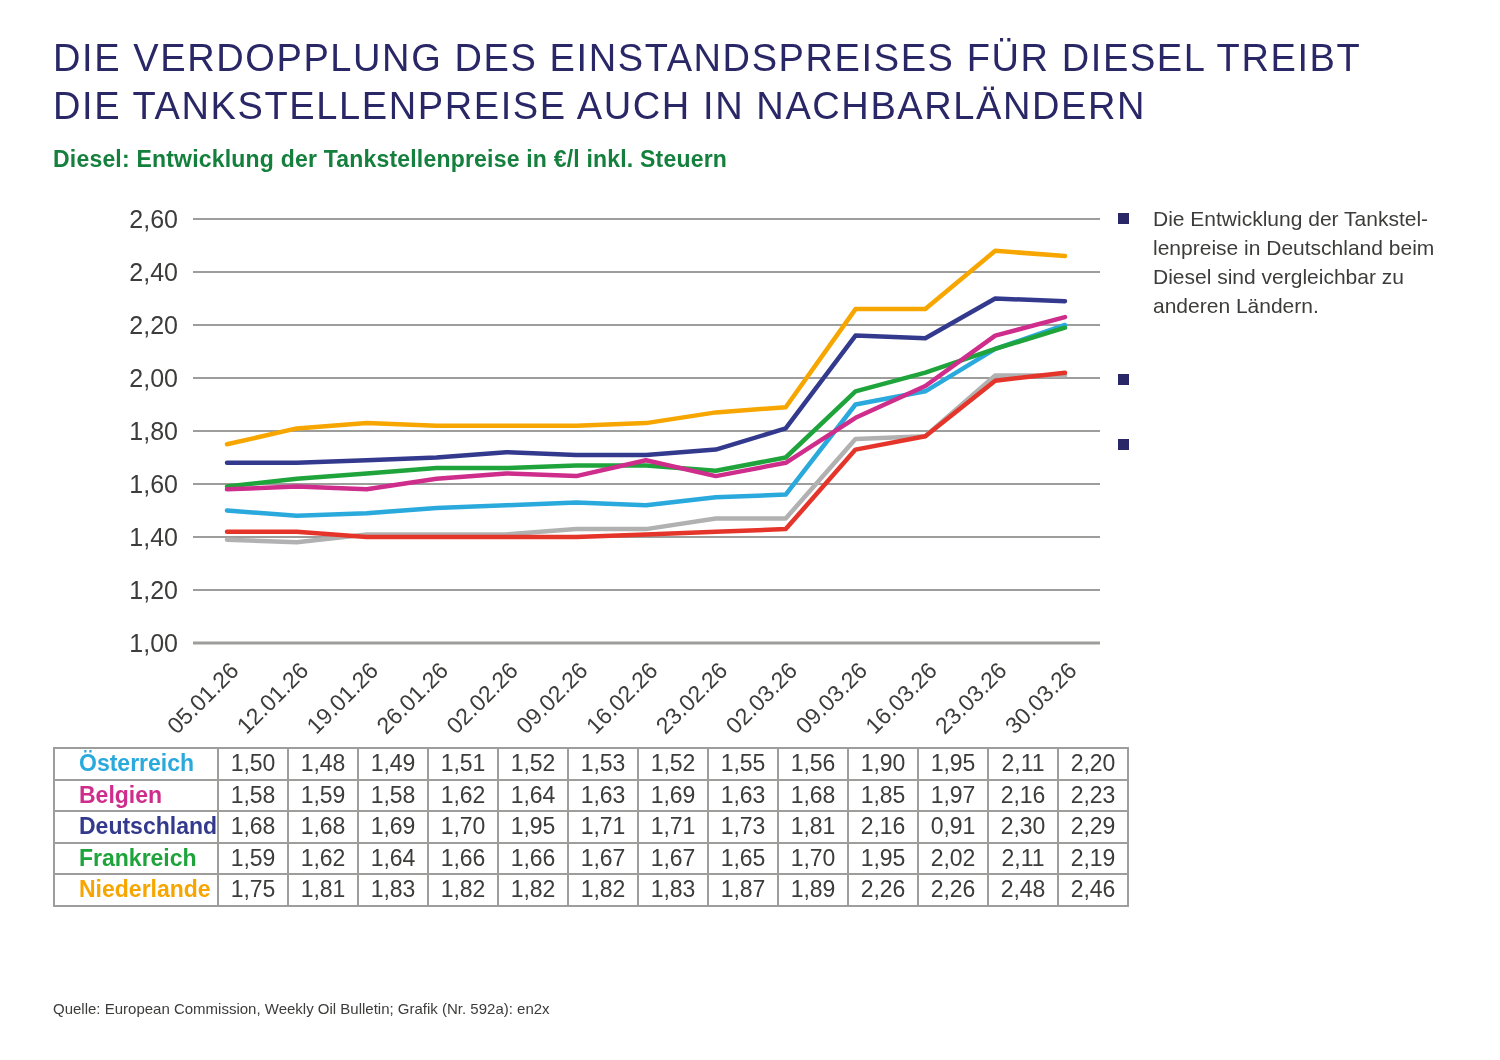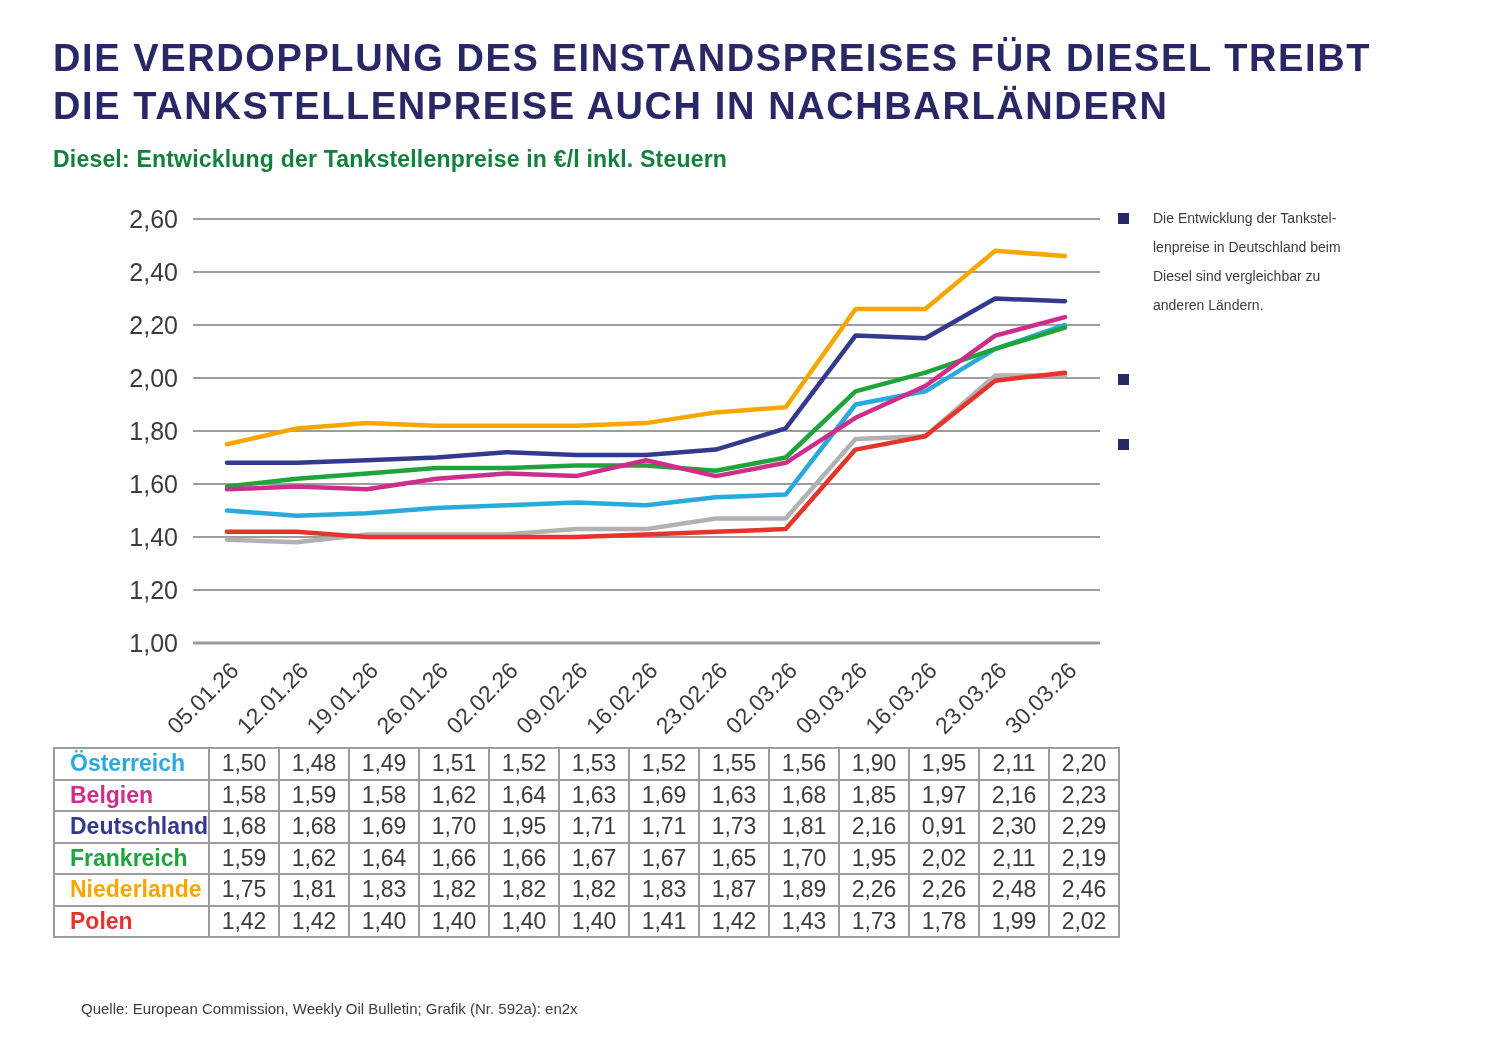--- a/index.html
+++ b/index.html
@@ -2,49 +2,49 @@
 <html><head>
 <meta charset="utf-8">
 <style>
   html,body{margin:0;padding:0;background:#fff;}
   .page{
     position:relative;width:1500px;height:1060px;background:#ffffff;
     font-family:"Liberation Sans",sans-serif;color:#3C3C3B;overflow:hidden;
   }
   .title{
     position:absolute;left:53px;top:34px;margin:0;
-    font-size:38px;line-height:48px;font-weight:bold;letter-spacing:1.6px;
+    font-size:38px;line-height:48px;font-weight:normal;letter-spacing:1.6px;
     color:#2A2767;white-space:pre;
   }
   .subtitle{
     position:absolute;left:53px;top:146px;margin:0;
     font-size:23px;font-weight:bold;color:#15803d;letter-spacing:0.2px;
   }
   .chart{position:absolute;left:115px;top:196px;width:1000px;height:566px;}
   .bullets{
     position:absolute;left:1118px;top:204px;width:345px;margin:0;padding:0;list-style:none;
   }
   .bullets li{display:flex;margin:0 0 45px 0;}
   .bullet-square{
     flex:0 0 auto;width:11px;height:11px;background:#2A2767;margin:9px 24px 0 0;
   }
   .bullet-text{
-    font-size:14px;line-height:29px;color:#3C3C3B;white-space:pre-line;
+    font-size:21px;line-height:29px;color:#3C3C3B;white-space:pre-line;
   }
   .data-table{
     position:absolute;left:53px;top:747px;border-collapse:collapse;table-layout:fixed;
   }
   .data-table th,.data-table td{
     border:2px solid #9D9D9C;height:29.5px;font-size:23px;color:#3C3C3B;
     padding:0;vertical-align:middle;background:#fff;
   }
-  .data-table th{width:131px;text-align:left;padding-left:15px;font-weight:bold;}
+  .data-table th{width:131px;text-align:left;padding-left:24px;font-weight:bold;}
   .data-table td{width:68px;text-align:center;font-weight:normal;}
   .source{
-    position:absolute;left:53px;top:1000px;font-size:15px;color:#3C3C3B;margin-left:28px;
+    position:absolute;left:53px;top:1000px;font-size:15px;color:#3C3C3B;
   }
   svg text{font-family:"Liberation Sans",sans-serif;}
 </style>
 </head>
 <body>
 
 <div class="page">
 
   <h1 class="title">DIE VERDOPPLUNG DES EINSTANDSPREISES FÜR DIESEL TREIBT
 DIE TANKSTELLENPREISE AUCH IN NACHBARLÄNDERN</h1>
@@ -185,34 +185,18 @@
           <td>1,82</td>
           <td>1,82</td>
           <td>1,83</td>
           <td>1,87</td>
           <td>1,89</td>
           <td>2,26</td>
           <td>2,26</td>
           <td>2,48</td>
           <td>2,46</td>
         </tr>
-        <tr>
-          <th style="color: rgb(229, 52, 42);">Polen</th>
-          <td>1,42</td>
-          <td>1,42</td>
-          <td>1,40</td>
-          <td>1,40</td>
-          <td>1,40</td>
-          <td>1,40</td>
-          <td>1,41</td>
-          <td>1,42</td>
-          <td>1,43</td>
-          <td>1,73</td>
-          <td>1,78</td>
-          <td>1,99</td>
-          <td>2,02</td>
-        </tr>
       </tbody>
   </table>
 
   <div class="source">Quelle: European Commission, Weekly Oil Bulletin; Grafik (Nr. 592a): en2x</div>
 
 </div>
 
 </body></html>

